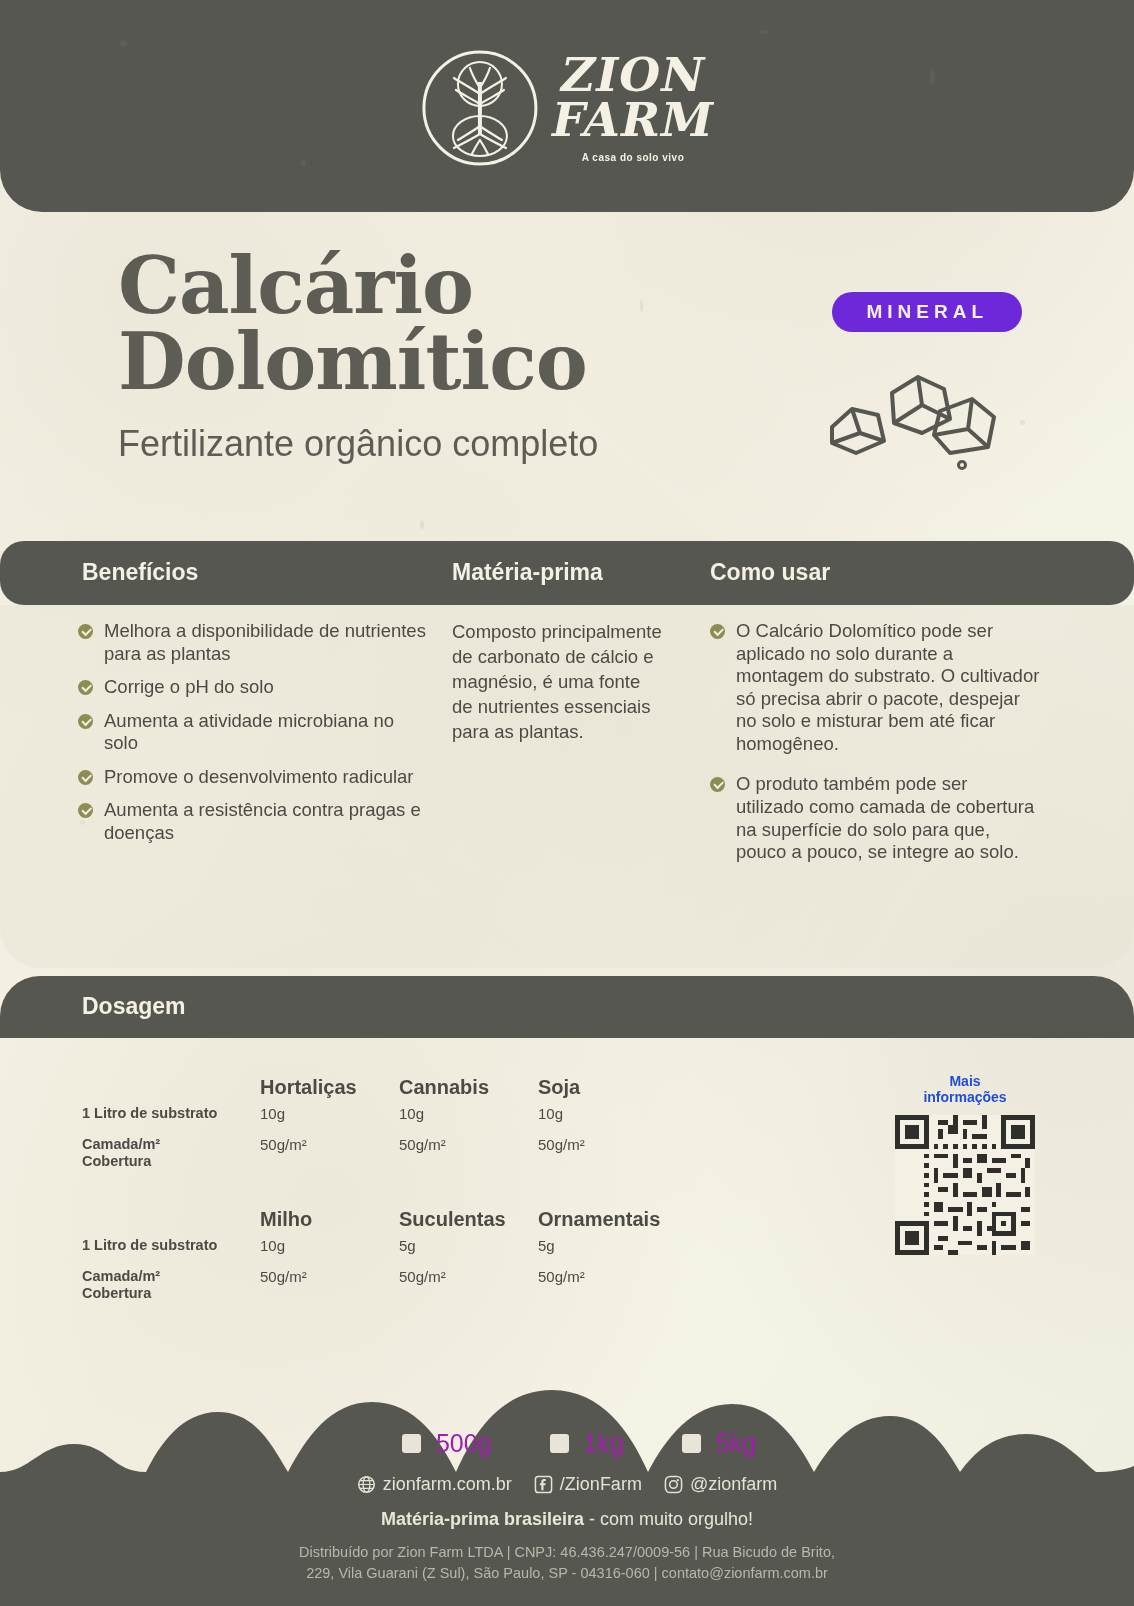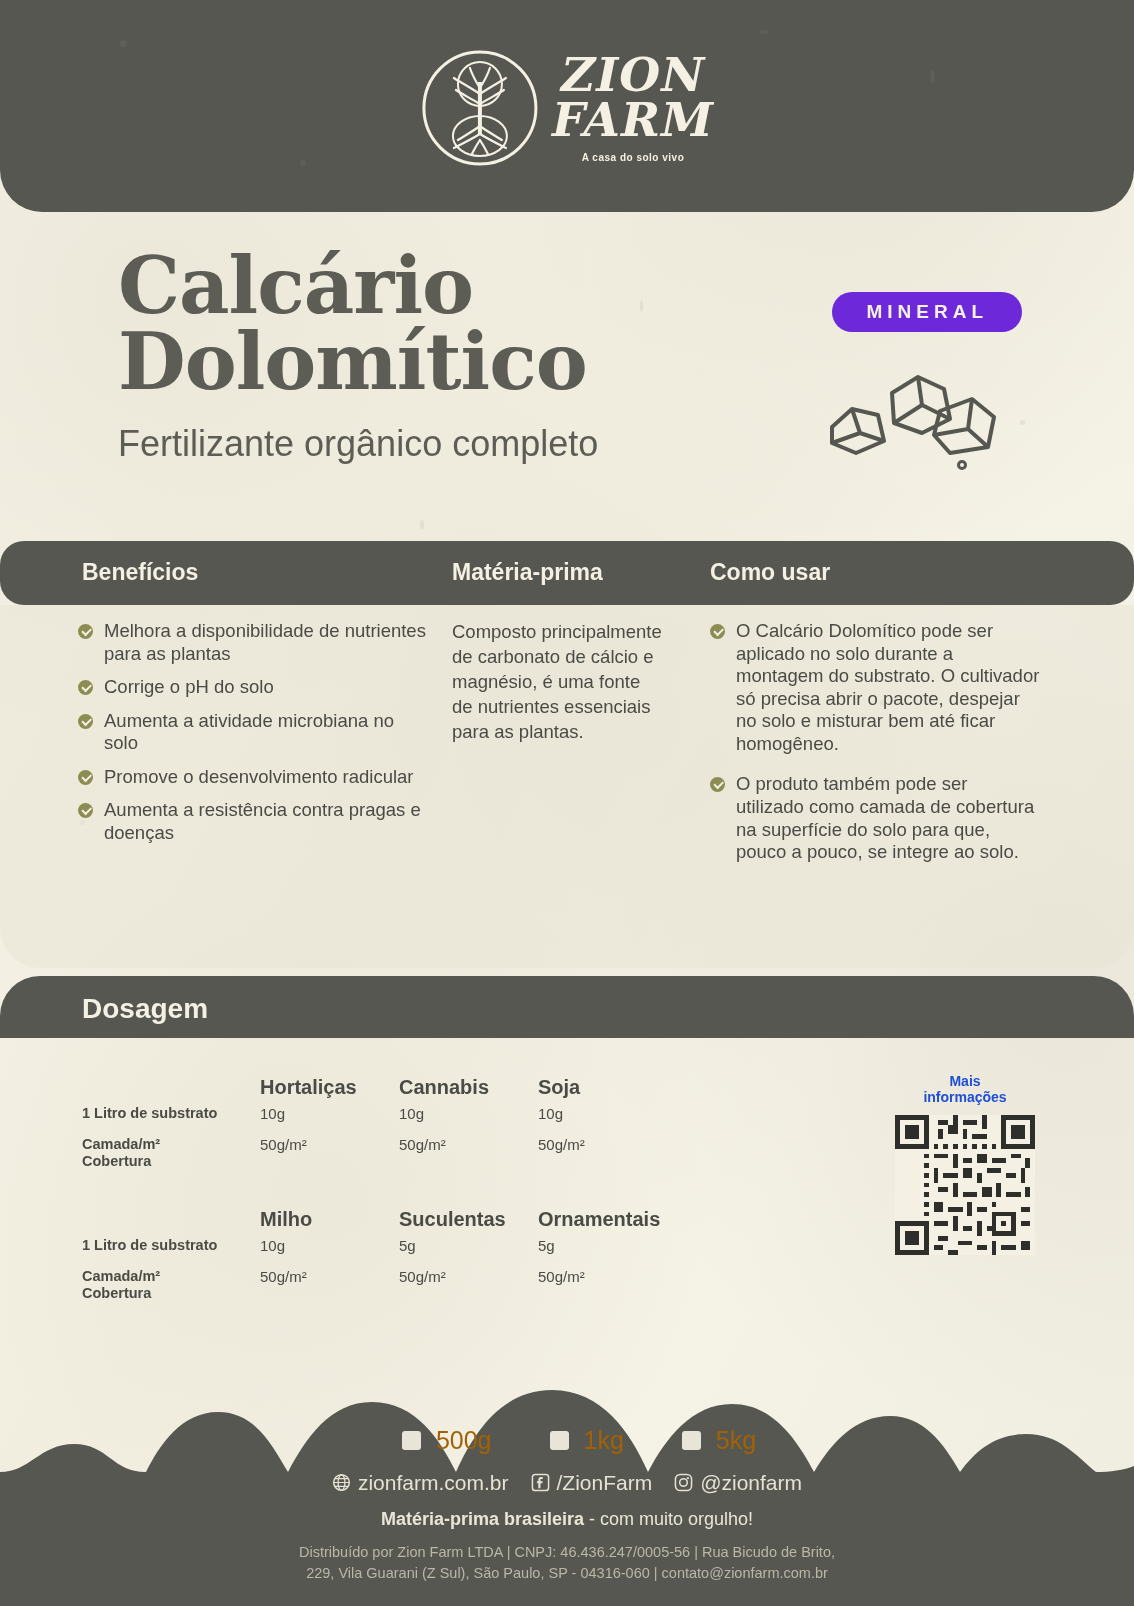--- a/index.html
+++ b/index.html
@@ -169,21 +169,21 @@
     left: 0; right: 0; top: 976px;
     height: 62px;
     background: #575751;
     border-top-left-radius: 40px;
     border-top-right-radius: 40px;
   }
   .dos-head h2 {
     position: absolute;
     left: 82px; top: 17px;
     color: #f4f1e4;
-    font-size: 28px;
+    font-size: 23px;
     font-weight: bold;
   }
 
   .dose-table { position: absolute; left: 82px; }
   .dose-table.t1 { top: 1052px; }
   .dose-table.t2 { top: 1184px; }
   .dose-row { display: flex; align-items: flex-start; }
   .dose-label {
     width: 178px;
     font-size: 14.5px;
@@ -218,37 +218,37 @@
   .weights {
     display: flex;
     justify-content: center;
     gap: 34px;
     margin-bottom: 16px;
   }
   .weight {
     display: flex;
     align-items: center;
     gap: 15px;
-    color: #a16207;
+    color: #a21caf;
     font-size: 25px;
     margin-left: 24px;
   }
   .wbox {
     width: 19px; height: 19px;
     border-radius: 3px;
     background: #f4f1e4;
     opacity: 0.92;
   }
   .social {
     display: flex;
     justify-content: center;
     align-items: center;
     gap: 22px;
     color: #e5e2d4;
-    font-size: 21px;
+    font-size: 18px;
     margin-bottom: 14px;
   }
   .social span.item { display: flex; align-items: center; gap: 7px; }
   .sic { width: 19px; height: 19px; display: inline-block; }
   .tagline { color: #e9e6d8; font-size: 18px; margin-bottom: 12px; }
   .tagline b { font-weight: bold; }
   .legal { color: #b9b7a8; font-size: 14.5px; line-height: 1.45; }
 </style>
 </head>
 <body>
@@ -551,16 +551,16 @@
       </span>
       <span>@zionfarm</span>
     </span>
   </div>
 
   <div class="tagline">
     <b>Matéria-prima brasileira</b><span> - com muito orgulho!</span>
   </div>
 
   <div class="legal">
-    <div>Distribuído por Zion Farm LTDA | CNPJ: 46.436.247/0005-56 | Rua Bicudo de Brito,</div>
+    <div>Distribuído por Zion Farm LTDA | CNPJ: 46.436.247/0009-56 | Rua Bicudo de Brito,</div>
     <div>229, Vila Guarani (Z Sul), São Paulo, SP - 04316-060 | contato@zionfarm.com.br</div>
   </div>
 </div>
 
 </body></html>

